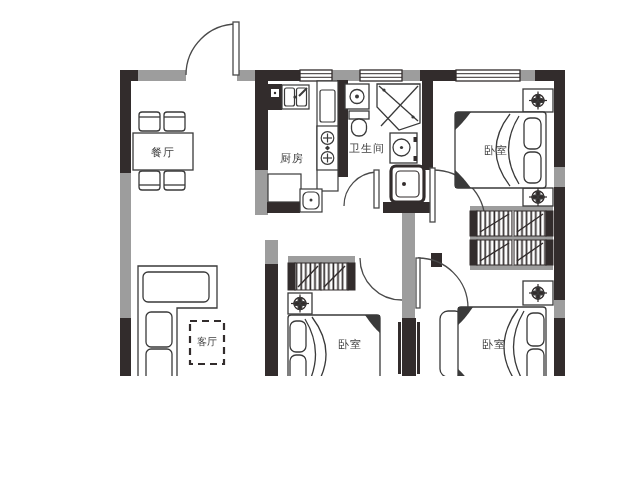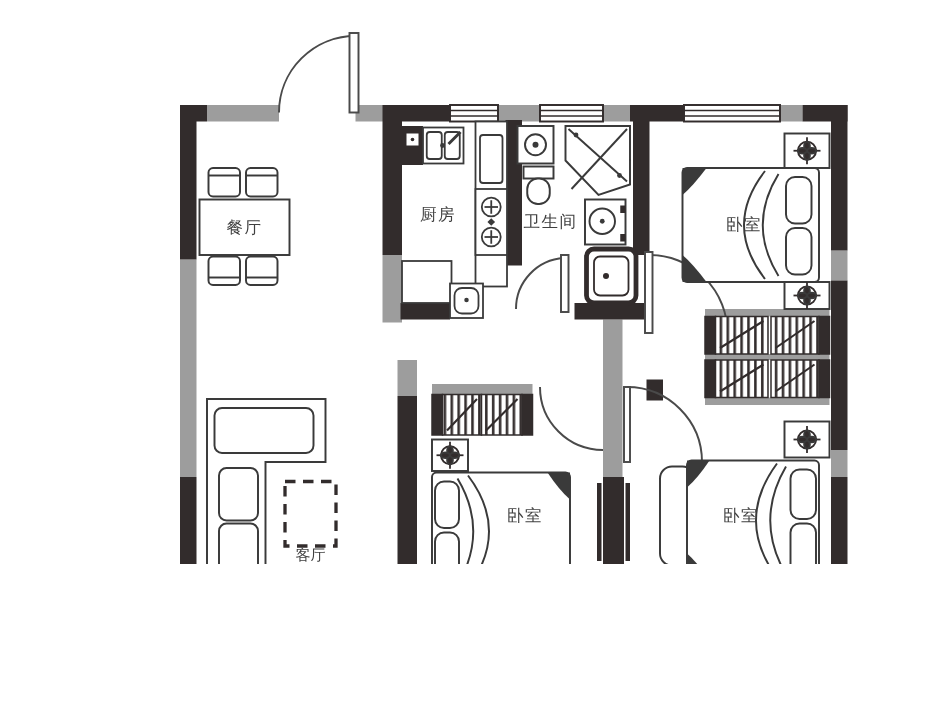--- a/index.html
+++ b/index.html
@@ -6,21 +6,21 @@
   #stage{
     position:relative;width:622px;height:376px;background:#ffffff;overflow:hidden;
     font-family:"DejaVu Sans","Liberation Sans",sans-serif;
   }
   #plan-svg{position:absolute;left:0;top:0;}
   .room-label{
     position:absolute;transform:translate(-50%,-50%);
     font-size:11px;color:#3f3f3f;letter-spacing:1px;white-space:nowrap;
     font-weight:500;
   }
-  .room-label.small{font-size:10px;letter-spacing:0;margin-top:28px;}
+  .room-label.small{font-size:10px;letter-spacing:0;}
 </style>
 </head>
 <body>
 
 <div id="stage">
 <svg id="plan-svg" width="622" height="483" viewBox="0 0 622 483" xmlns="http://www.w3.org/2000/svg">
   <defs>
     <pattern id="hatch" width="4.6" height="8" patternUnits="userSpaceOnUse">
       <rect width="4.6" height="8" fill="#ffffff"></rect>
       <line x1="2.2" y1="0" x2="2.2" y2="8" stroke="#322c2c" stroke-width="1.7"></line>
@@ -325,19 +325,19 @@
     <g>
       <rect x="527" y="313" width="17" height="33" rx="6"></rect>
       <rect x="527" y="349" width="17" height="33" rx="6"></rect>
     </g>
     <use href="#plant" x="538" y="293"></use>
     <use href="#plant" x="538" y="396" transform="translate(0,0)"></use>
   </g>
 </svg>
 
   <div class="room-label" style="left:163px;top:152px">餐厅</div>
-  <div class="room-label" style="left:292px;top:143px">厨房</div>
+  <div class="room-label" style="left:292px;top:158px">厨房</div>
   <div class="room-label" style="left:367px;top:148px">卫生间</div>
   <div class="room-label" style="left:496px;top:150px">卧室</div>
   <div class="room-label small" style="left:207px;top:342px">客厅</div>
   <div class="room-label" style="left:350px;top:344px">卧室</div>
   <div class="room-label" style="left:494px;top:344px">卧室</div>
 </div>
 
 </body></html>

